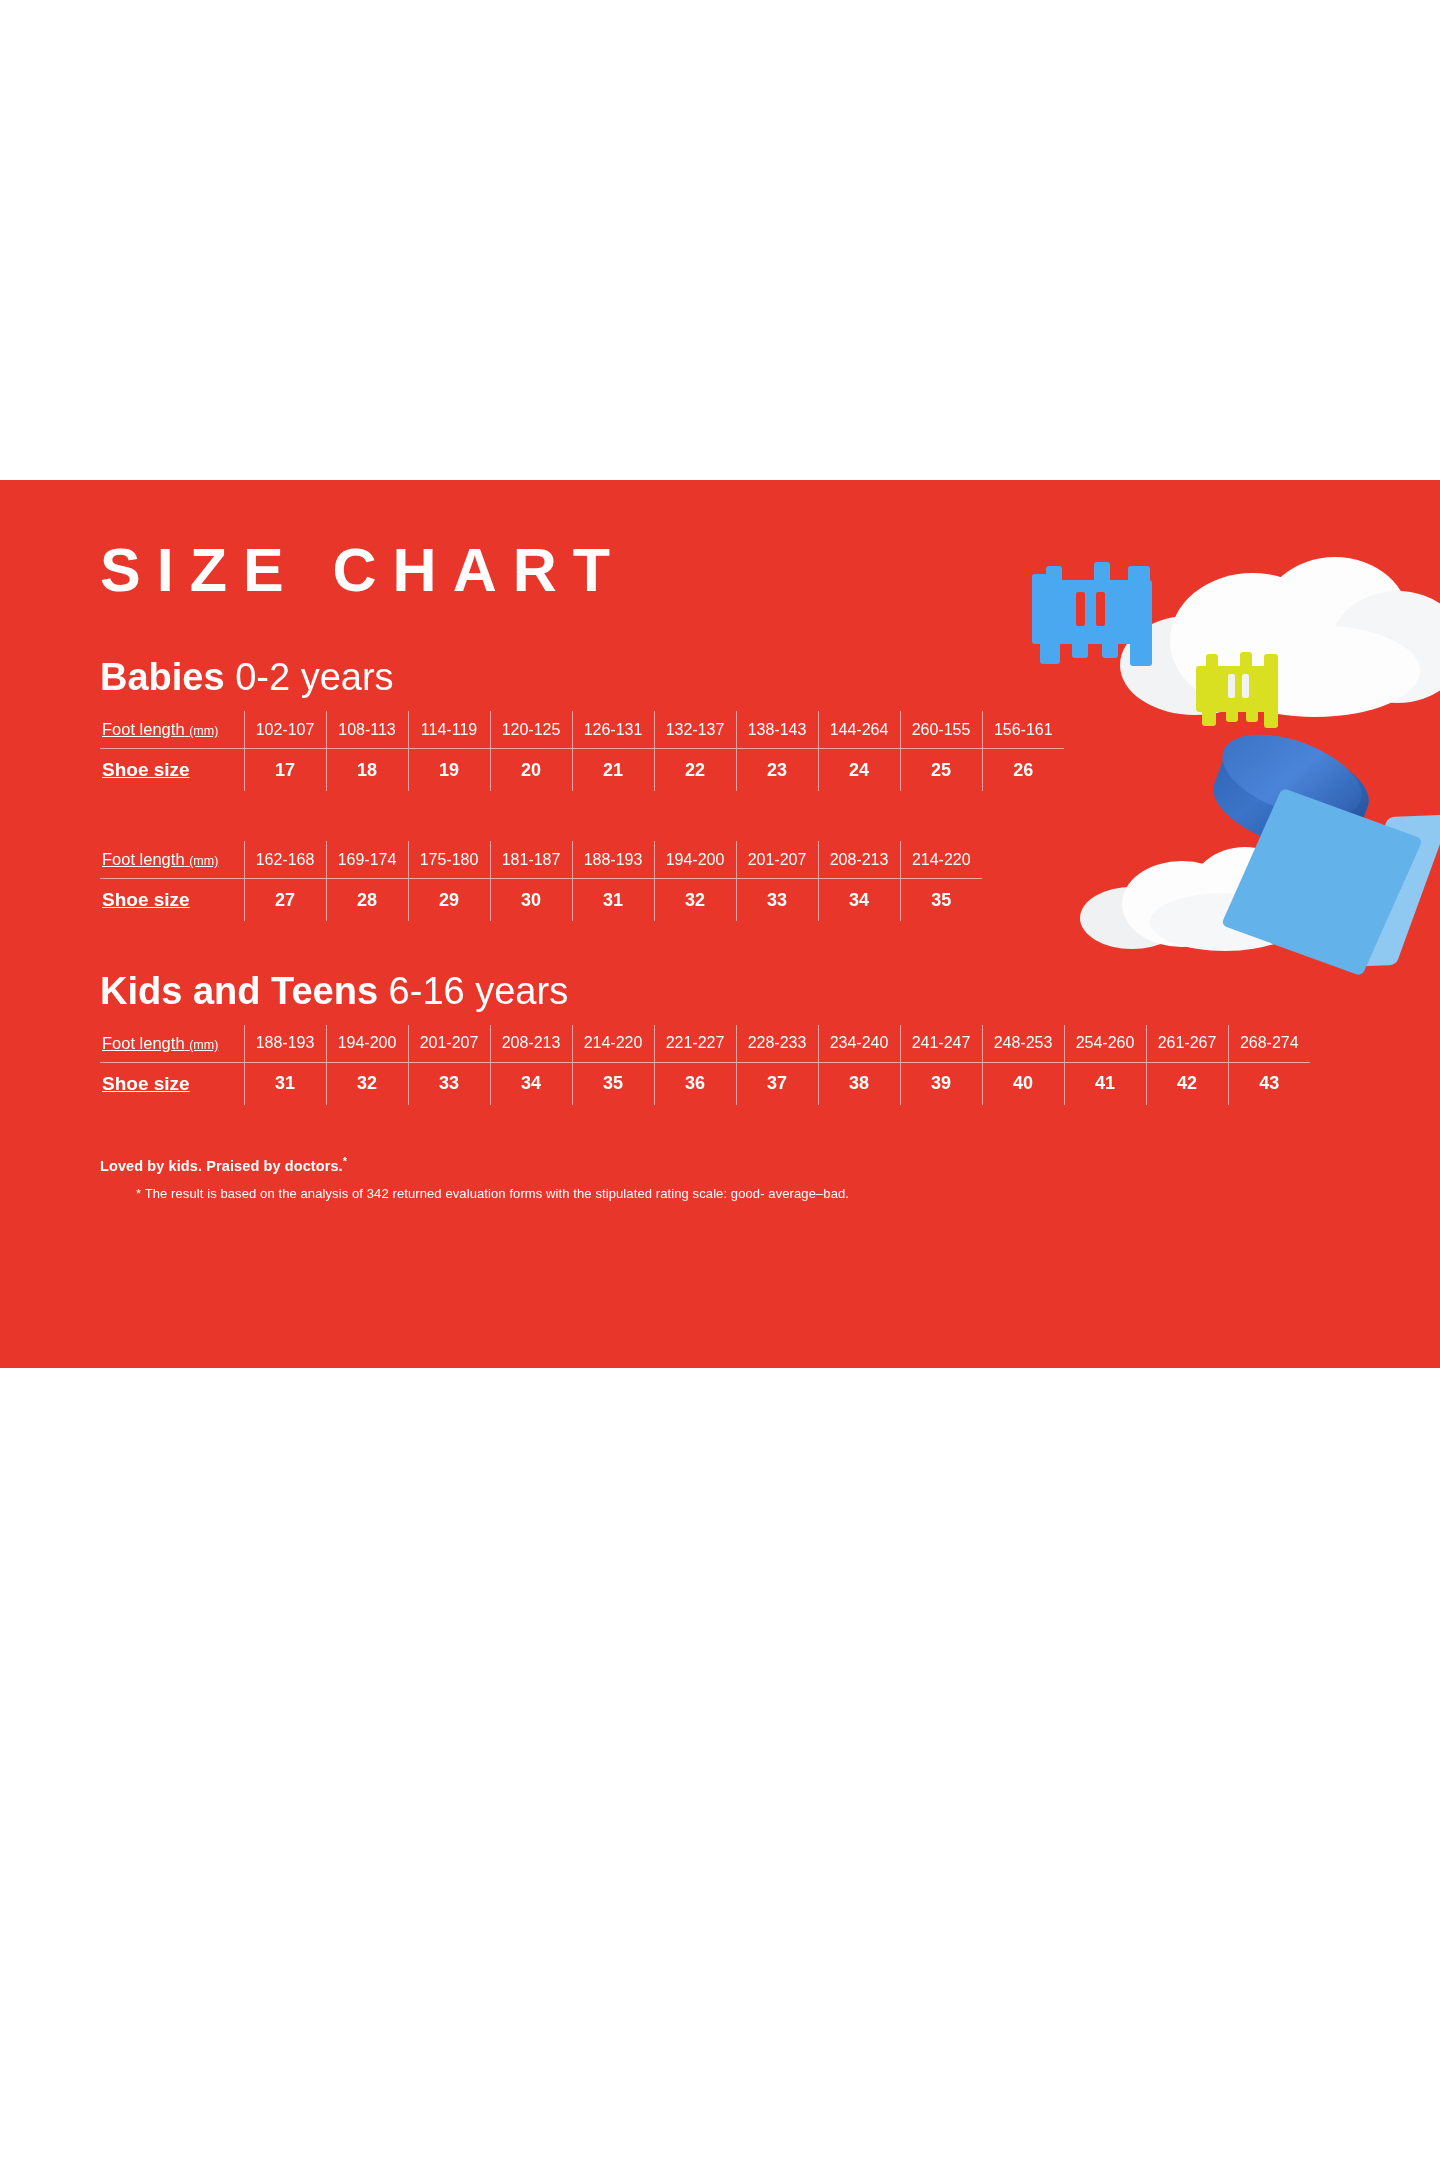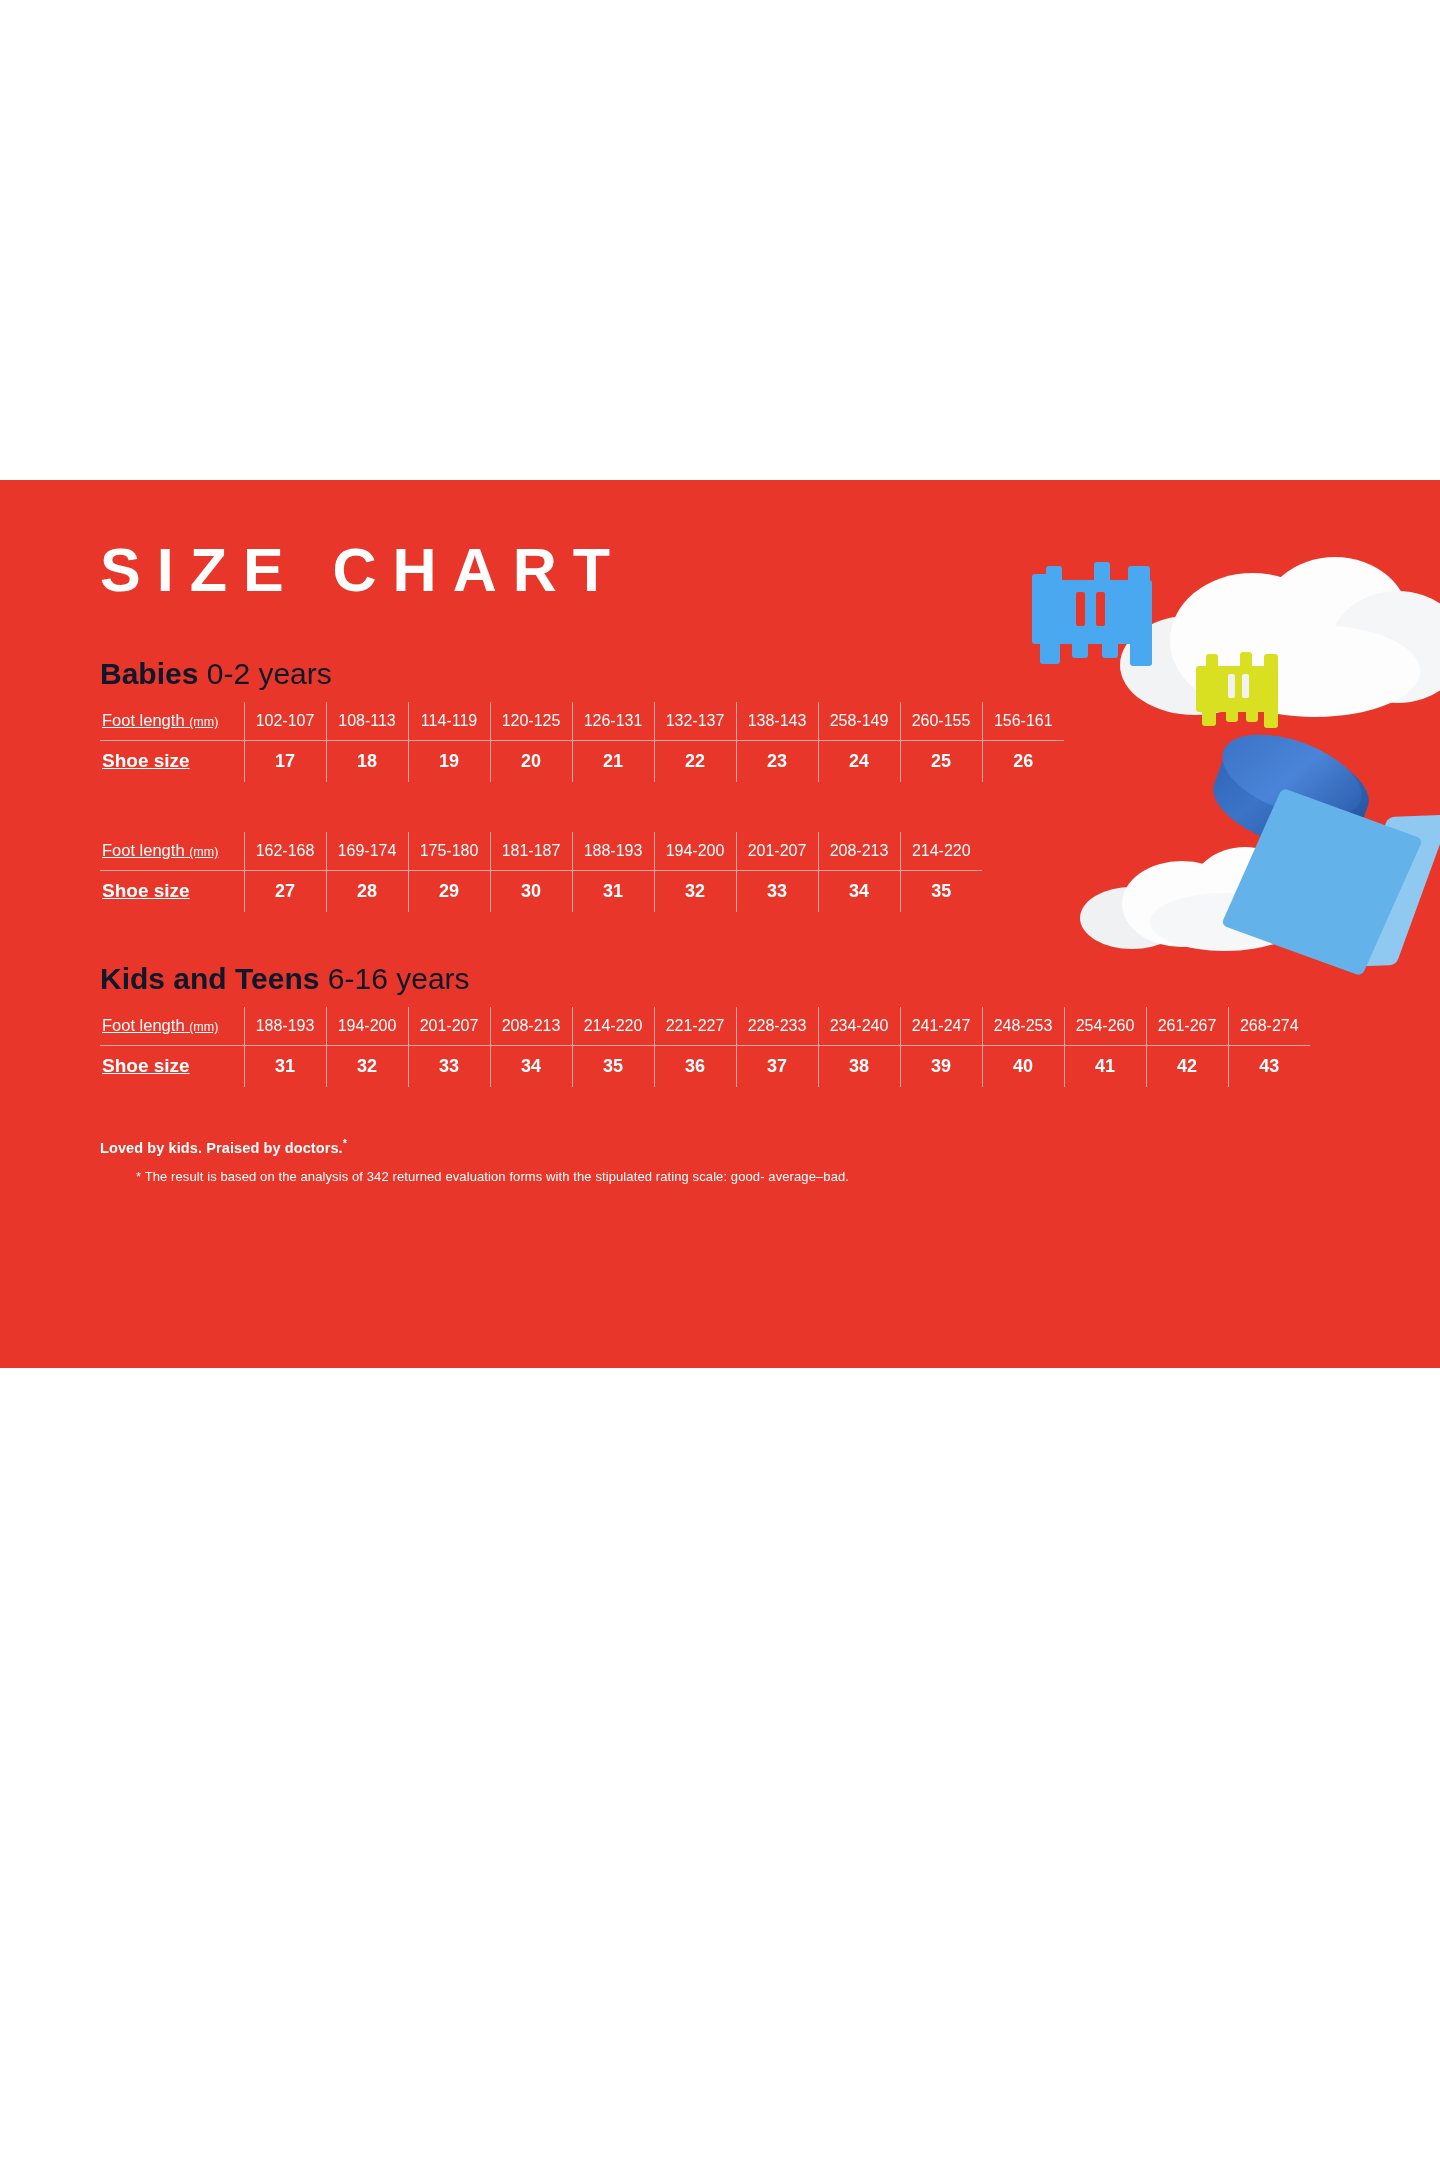--- a/index.html
+++ b/index.html
@@ -112,22 +112,22 @@
     font-weight: 700;
     letter-spacing: 16px;
     line-height: 1;
     margin-bottom: 56px;
   }
 
   .section { margin-bottom: 50px; }
   .section:last-of-type { margin-bottom: 0; }
 
   .sec-head {
-    color: #0f172a;
-    font-size: 30px;
+    color: #ffffff;
+    font-size: 38px;
     line-height: 1.1;
     margin-bottom: 12px;
     white-space: nowrap;
   }
   .sec-head .strong { font-weight: 700; }
   .sec-head .light  { font-weight: 400; }
 
   table.size {
     border-collapse: collapse;
     table-layout: fixed;
@@ -267,21 +267,21 @@
           <tbody>
             <tr class="hdr">
               <td class="rowlabel"><span>Foot length</span> <span class="unit">(mm)</span></td>
               <td>102-107</td>
               <td>108-113</td>
               <td>114-119</td>
               <td>120-125</td>
               <td>126-131</td>
               <td>132-137</td>
               <td>138-143</td>
-              <td>258-149</td>
+              <td>144-264</td>
               <td>260-155</td>
               <td>156-161</td>
             </tr>
             <tr class="val">
               <td class="rowlabel">Shoe size</td>
               <td>17</td>
               <td>18</td>
               <td>19</td>
               <td>20</td>
               <td>21</td>

